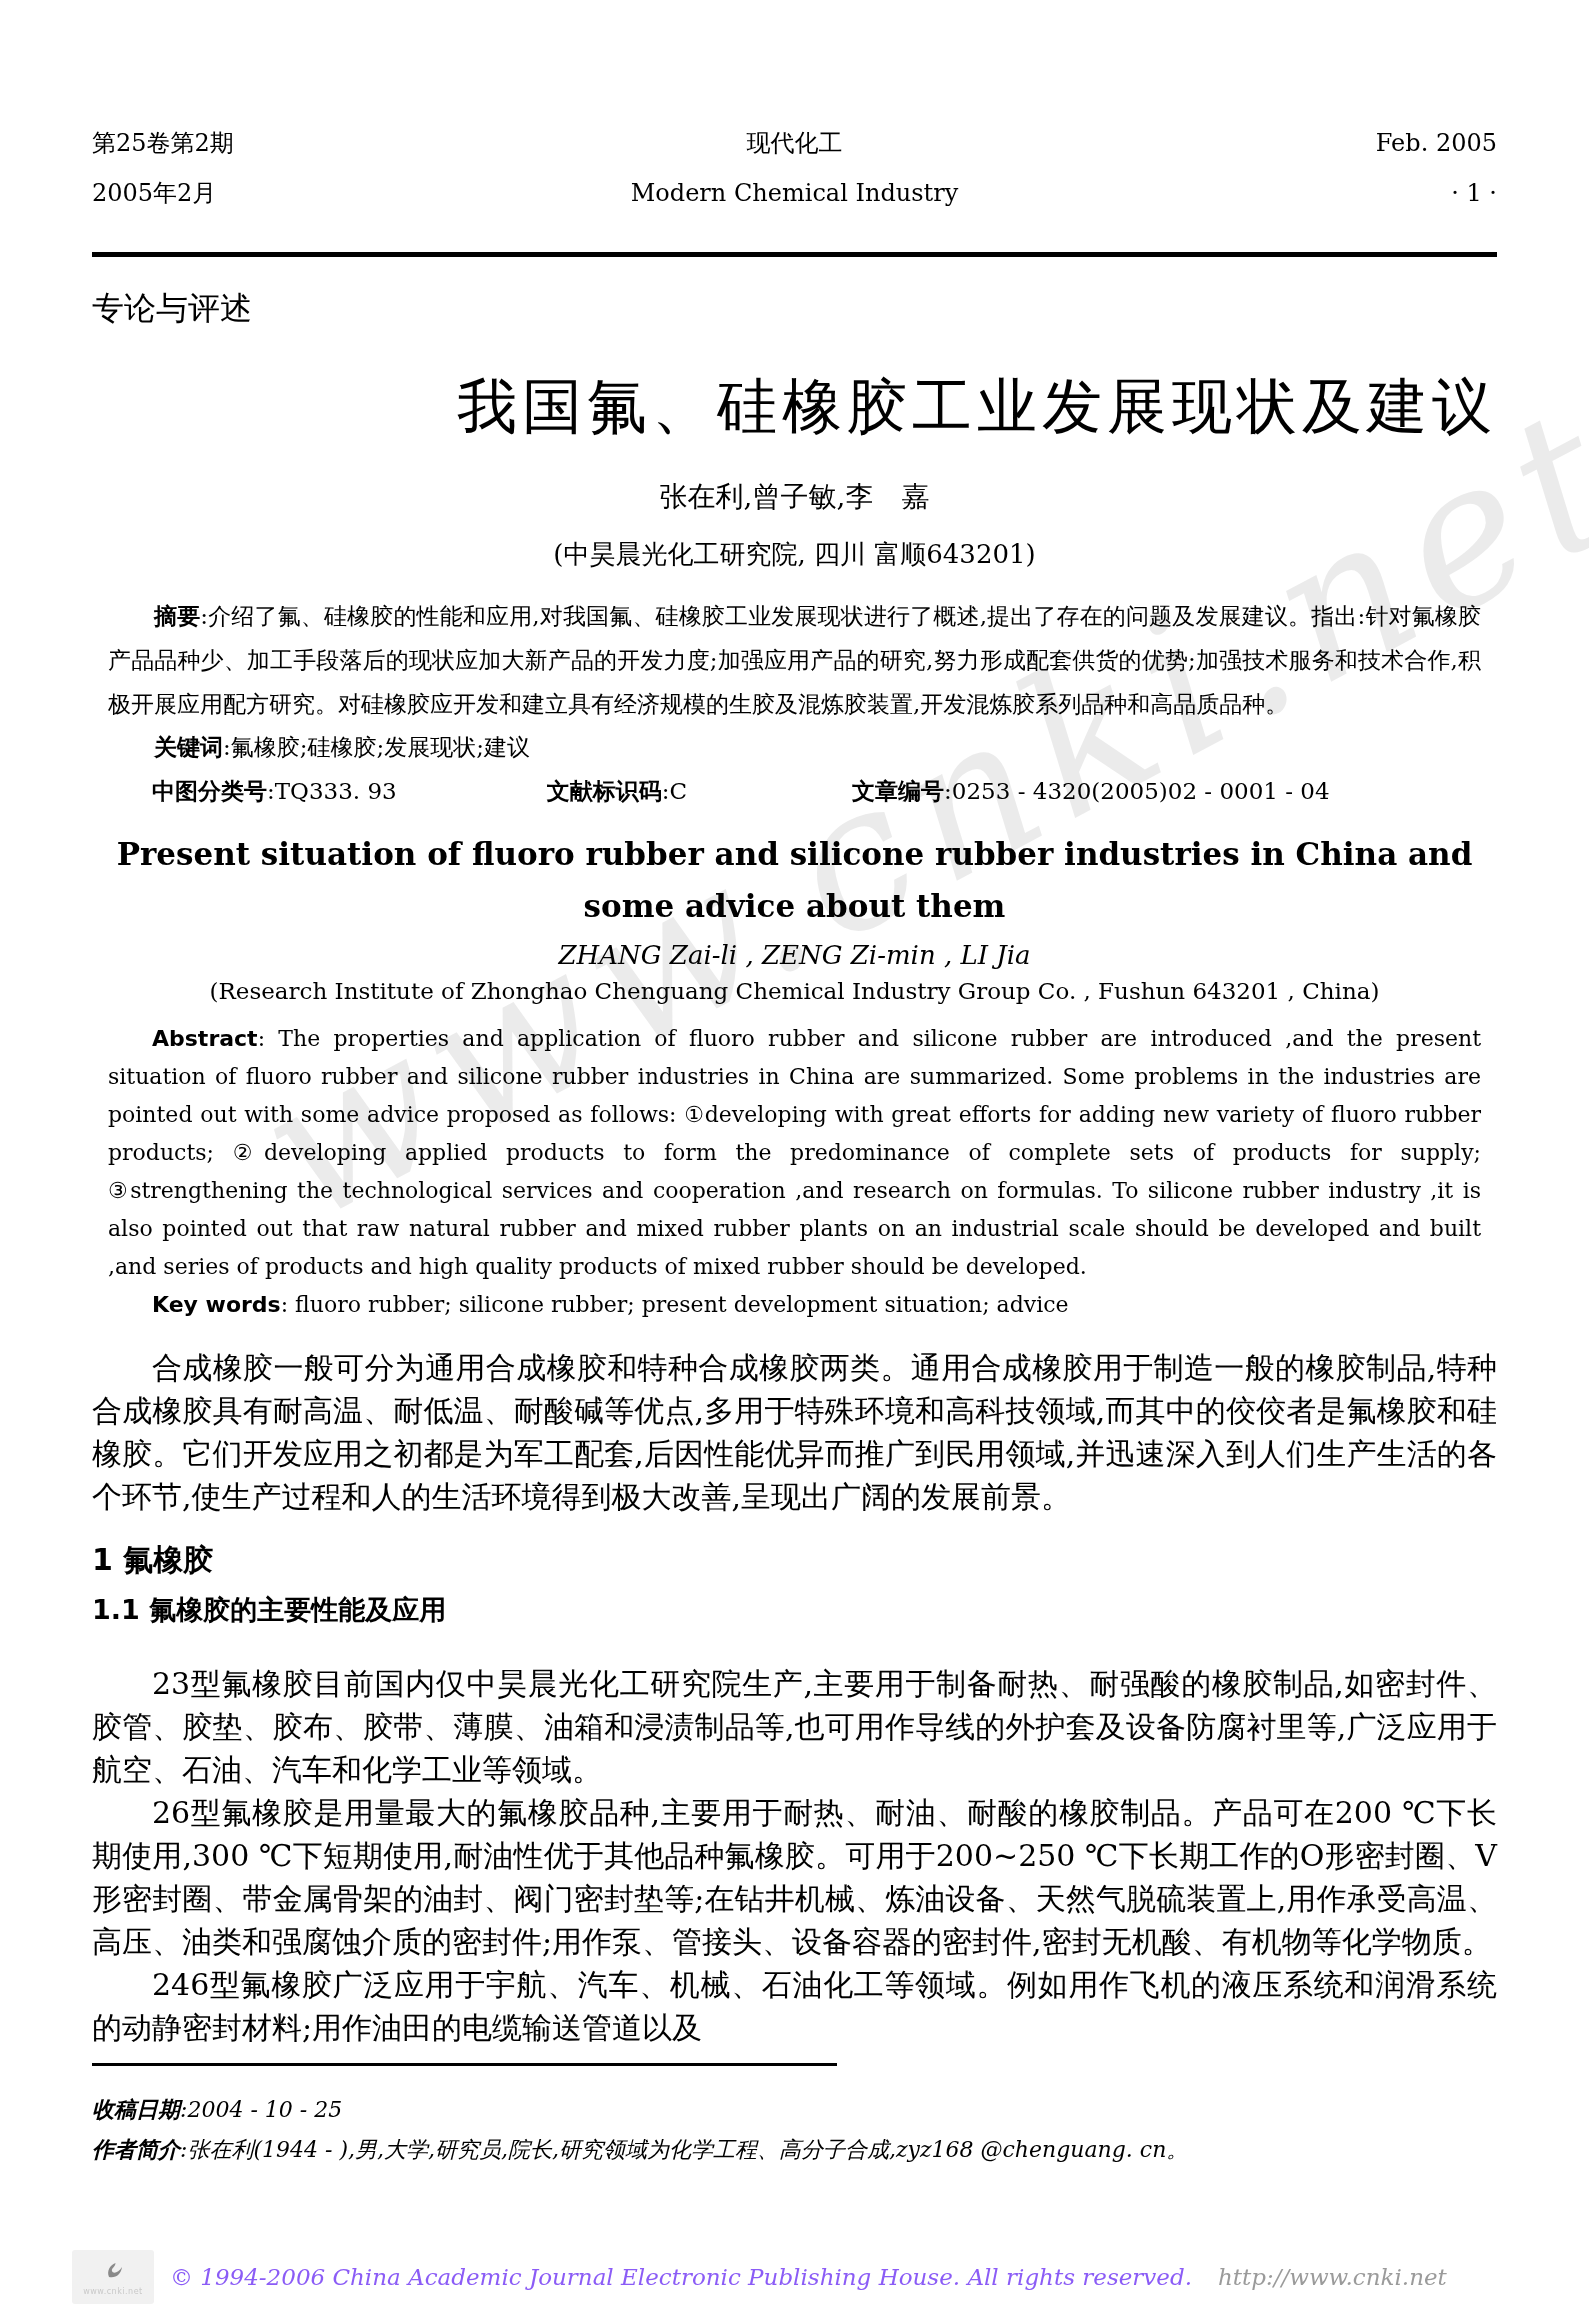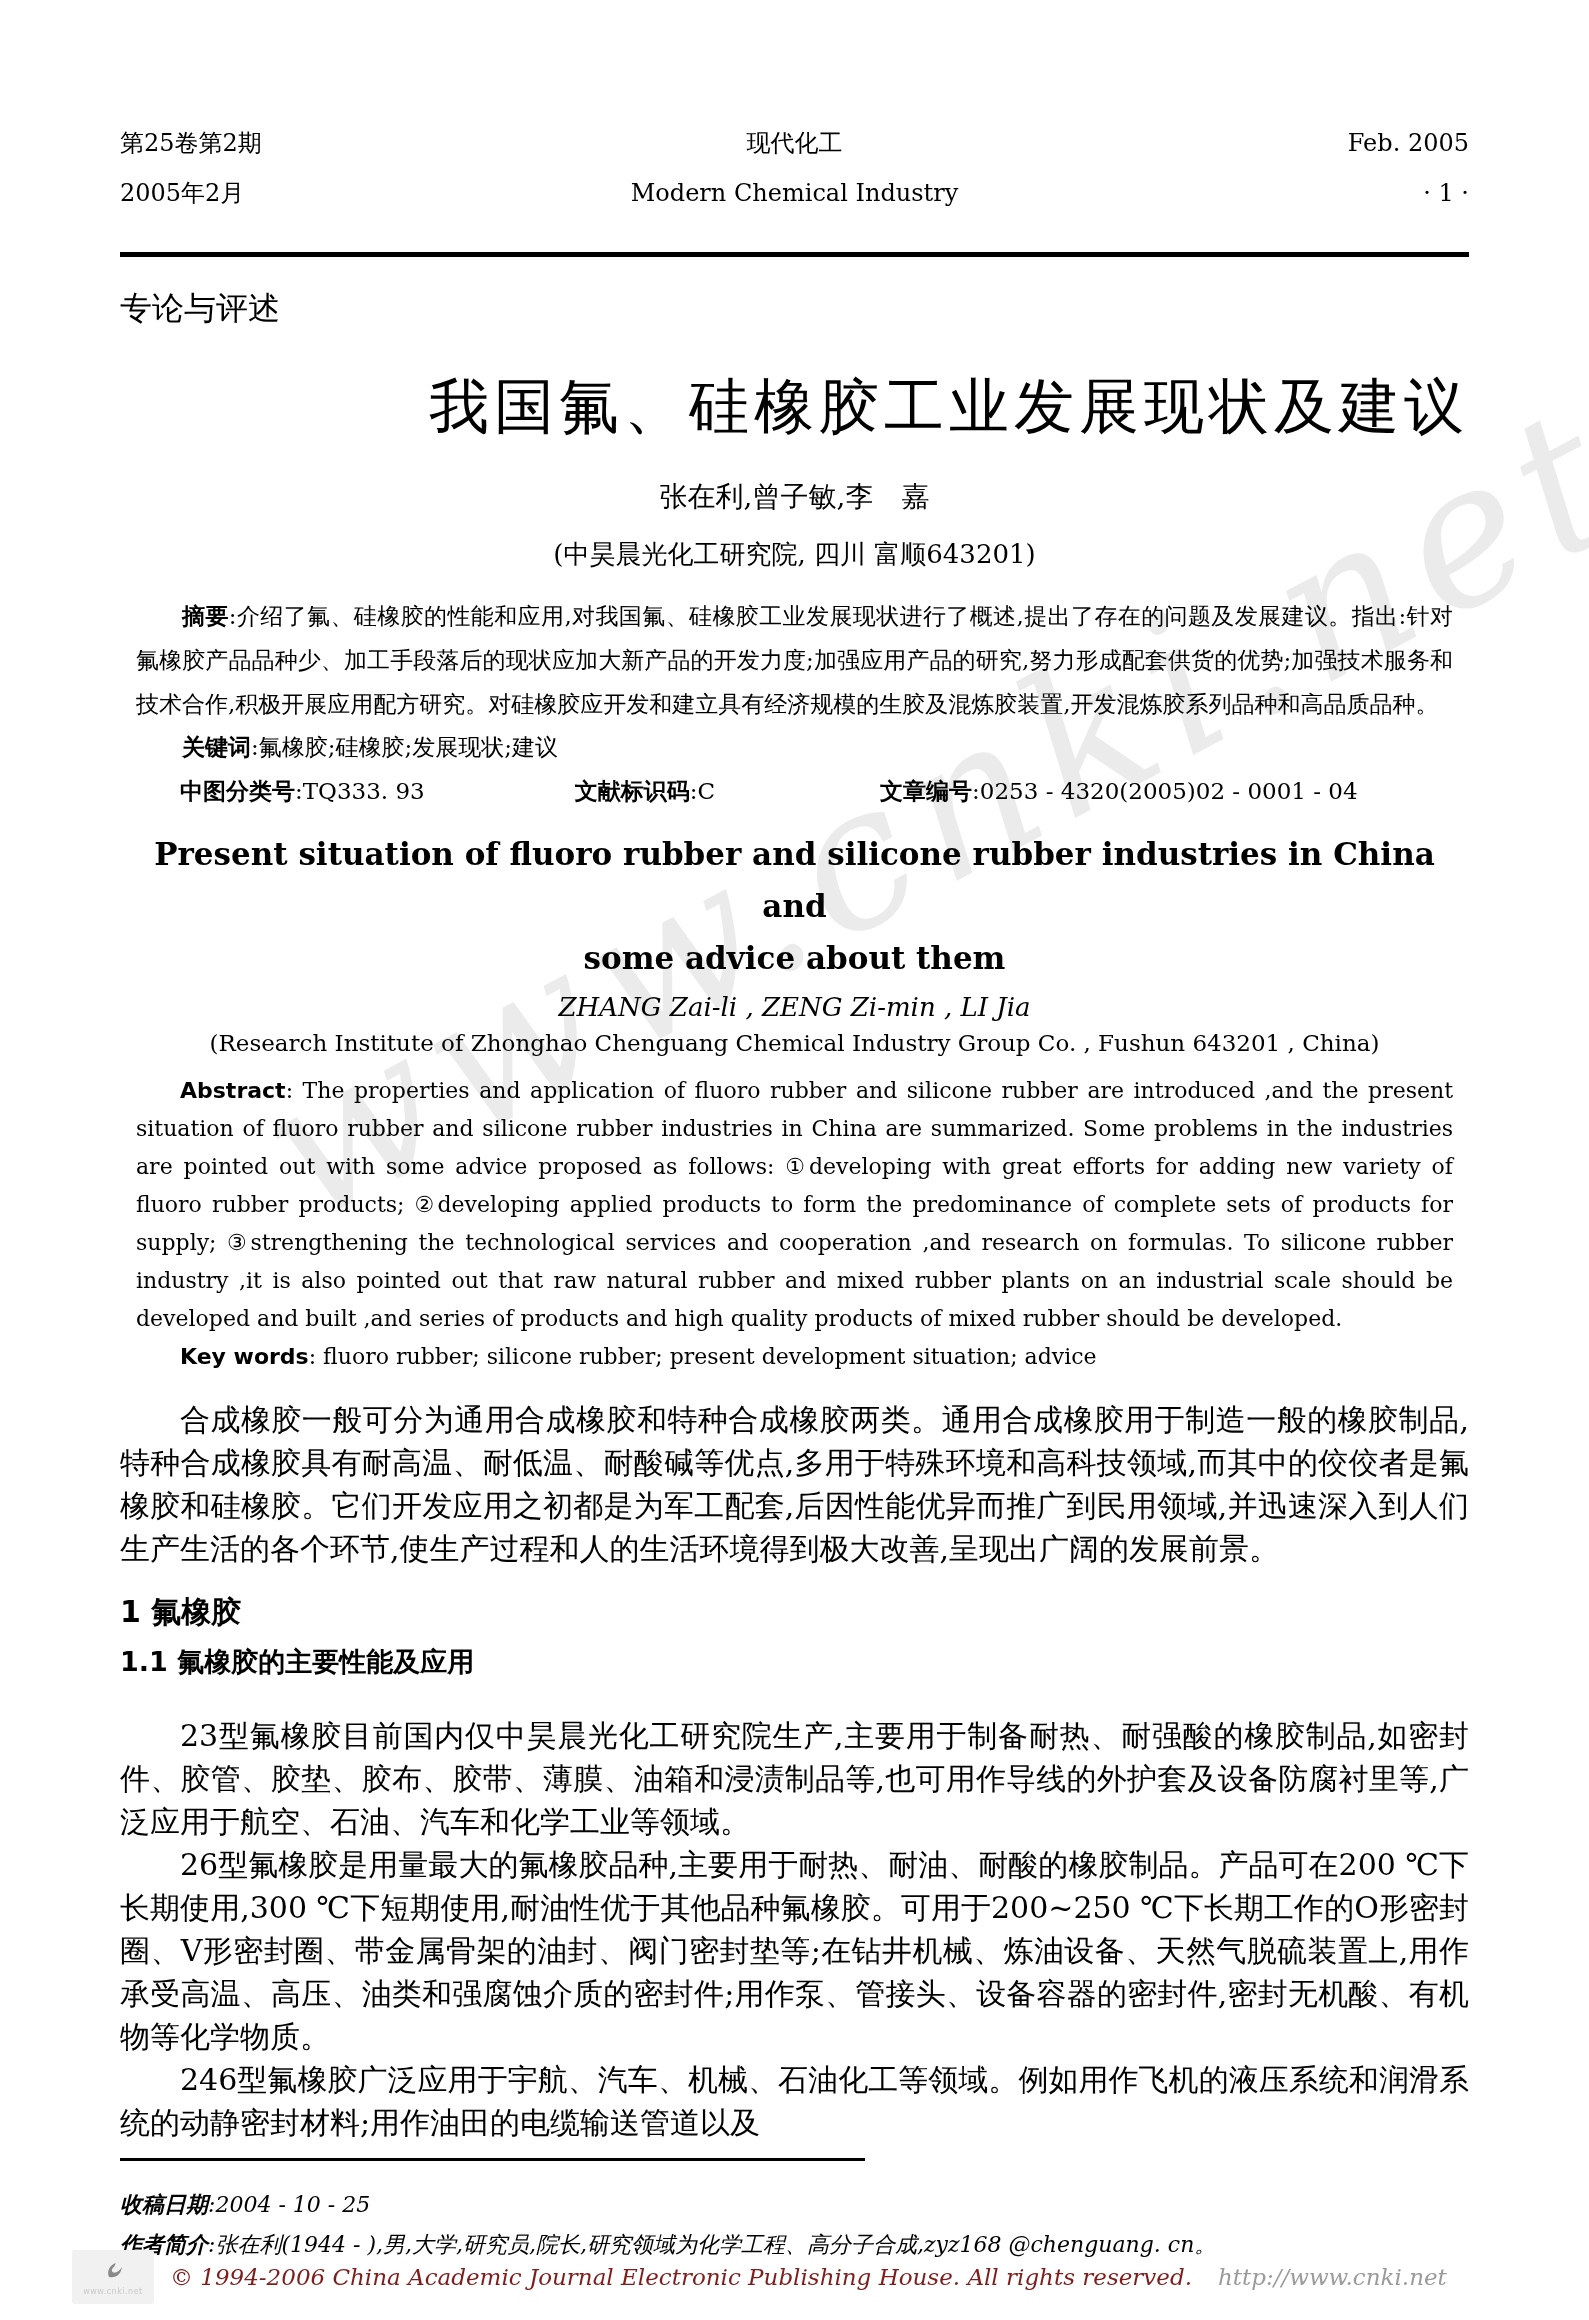--- a/index.html
+++ b/index.html
@@ -2,21 +2,21 @@
 <html><head>
 <meta charset="utf-8">
 <style>
   * { box-sizing: border-box; }
   html,body { margin:0; padding:0; background:#ffffff; }
   .page {
     position:relative; width:1589px; height:2320px; background:#ffffff;
     font-family:"DejaVu Serif","Liberation Serif",serif; color:#000;
     overflow:hidden;
   }
-  .content { position:relative; padding:0 120px; z-index:2; }
+  .content { position:relative; padding:0 92px; z-index:2; }
 
   
   .journal-header { display:flex; justify-content:space-between; padding-top:118px; font-size:24px; }
   .jh-left  { width:330px; line-height:50px; }
   .jh-center{ flex:1; text-align:center; line-height:50px; }
   .jh-right { width:330px; text-align:right; line-height:50px; }
   .rule { border-top:5px solid #000; margin-top:34px; }
 
   .column-label { font-size:32px; margin-top:30px; }
 
@@ -57,21 +57,21 @@
   .footnotes { margin-top:24px; font-size:22px; line-height:40px;font-style:italic; }
 
   
   .page-footer { position:absolute; left:72px; right:72px; bottom:16px; display:flex;
                  align-items:center; z-index:3; }
   .cnki-logo { width:82px; height:54px; background:#f1f1f1; border-radius:3px;
                display:flex; flex-direction:column; align-items:center; justify-content:center; }
   .logo-swirl svg { width:24px; height:24px; }
   .logo-url { font-size:8px; color:#c9c9c9; letter-spacing:0.5px; margin-top:1px;
               font-family:"DejaVu Sans","Liberation Sans",sans-serif; }
-  .copyright { font-style:italic; font-size:23px; color:#7f1d1d; margin-left:16px;text-align:center; }
+  .copyright { font-style:italic; font-size:23px; color:#8b5cf6; margin-left:16px;text-align:center; }
   .footer-url { font-style:italic; font-size:23px; color:#9b9b9b; margin-left:26px; }
 
   
   .watermark { position:absolute; top:1065px; left:225px; transform:rotate(-28deg);
                transform-origin:0 0; font-size:195px; font-style:italic;
                color:rgba(130,130,130,0.16); letter-spacing:14px; white-space:nowrap;
                z-index:1; pointer-events:none; font-family:"DejaVu Serif","Liberation Serif",serif; }
 </style>
 </head>
 <body>

